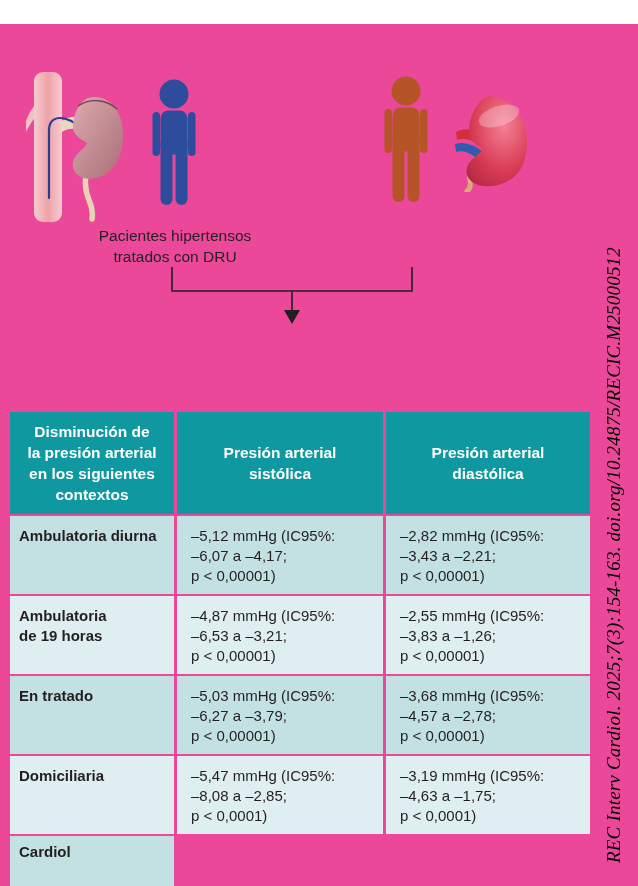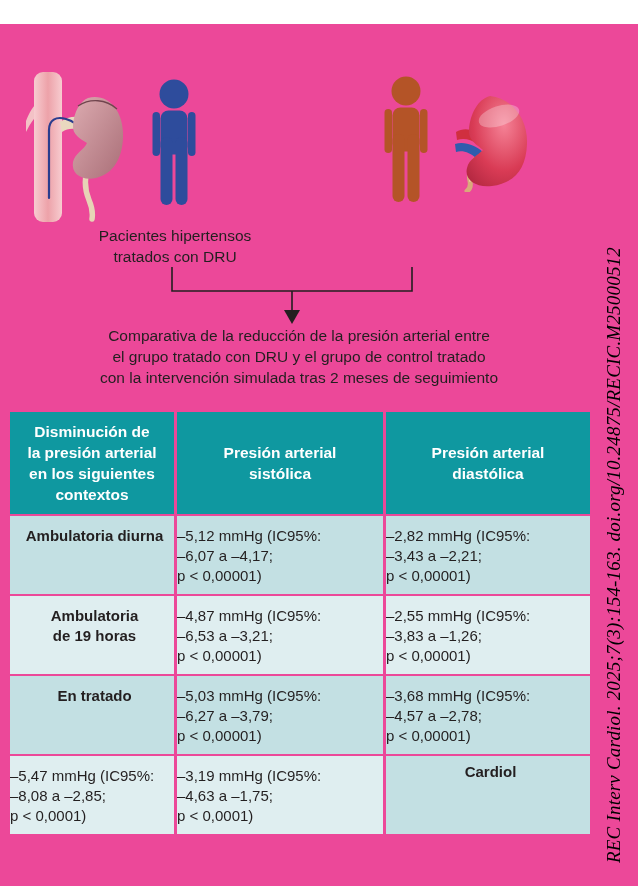--- a/index.html
+++ b/index.html
@@ -49,22 +49,22 @@
   }
   .hcell{
     background:var(--teal-header,#0f98a0); color:#ffffff;
     font-weight:bold; font-size:15.5px; line-height:21px;
     display:flex; align-items:center; justify-content:center;
     text-align:center; padding:0 6px;
   }
   .cell{padding-top:10px;}
   .row-dark{background:var(--row-dark,#c3e0e3);}
   .row-light{background:var(--row-light,#dfeef0);}
-  .ctx{font-weight:bold; padding-left:9px; padding-right:4px;text-align:center;}
-  .val{padding-right:4px;}
+  .ctx{font-weight:bold; padding-left:9px; padding-right:4px;}
+  .val{padding-left:14px; padding-right:4px;}
   .cell.short{padding-top:6px;}
 
   
   .citation{
     left:614px; top:531px;
     transform:translate(-50%,-50%) rotate(-90deg);
     white-space:nowrap;
     font-family:"Liberation Serif","DejaVu Serif",serif;
     font-style:italic; font-size:19px; letter-spacing:.2px;
     color:#000;
@@ -134,23 +134,20 @@
 
   <div class="abs group-label left pre">Pacientes hipertensos
 tratados con DRU</div>
 
   <svg class="abs bracket" width="242" height="58" viewBox="0 0 242 58">
     <path d="M1 0 V24 H241 V0" fill="none" stroke="#231f20" stroke-width="1.6"></path>
     <path d="M121 24 V44" fill="none" stroke="#231f20" stroke-width="1.6"></path>
     <polygon points="113,43 129,43 121,57" fill="#231f20"></polygon>
   </svg>
 
-  <div class="abs comparison pre">Comparativa de la reducción de la presión arterial entre
-el grupo tratado con DRU y el grupo de control tratado
-con la intervención simulada tras 2 meses de seguimiento</div>
 
   <div class="bp-table">
     <div class="hcell pre">Disminución de
 la presión arterial
 en los siguientes
 contextos</div>
     <div class="hcell pre">Presión arterial
 sistólica</div>
     <div class="hcell pre">Presión arterial
 diastólica</div>
@@ -173,20 +170,21 @@
 p &lt; 0,00001)</div>
 
     <div class="cell ctx row-dark pre">En tratado</div>
     <div class="cell val row-dark pre">–5,03 mmHg (IC95%:
 –6,27 a –3,79;
 p &lt; 0,00001)</div>
     <div class="cell val row-dark pre">–3,68 mmHg (IC95%:
 –4,57 a –2,78;
 p &lt; 0,00001)</div>
 
+    <div class="cell ctx row-light pre">Domiciliaria</div>
     <div class="cell val row-light pre">–5,47 mmHg (IC95%:
 –8,08 a –2,85;
 p &lt; 0,0001)</div>
     <div class="cell val row-light pre">–3,19 mmHg (IC95%:
 –4,63 a –1,75;
 p &lt; 0,0001)</div>
 
     <div class="cell ctx row-dark short pre">Cardiol</div>
   </div>
 

